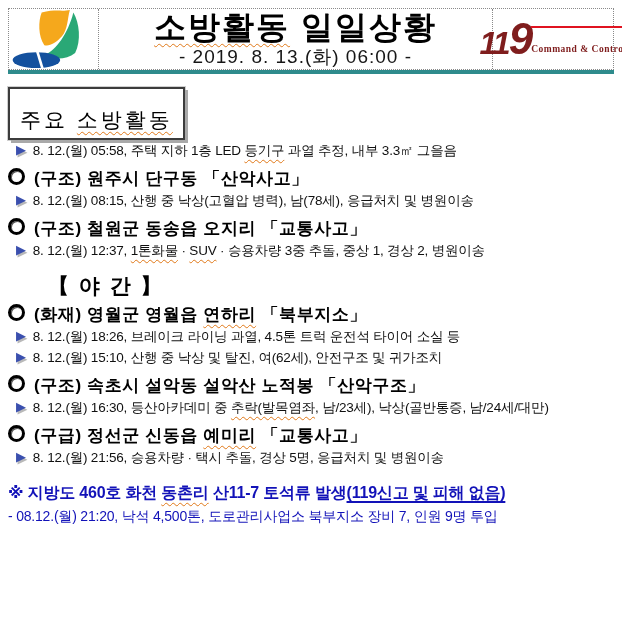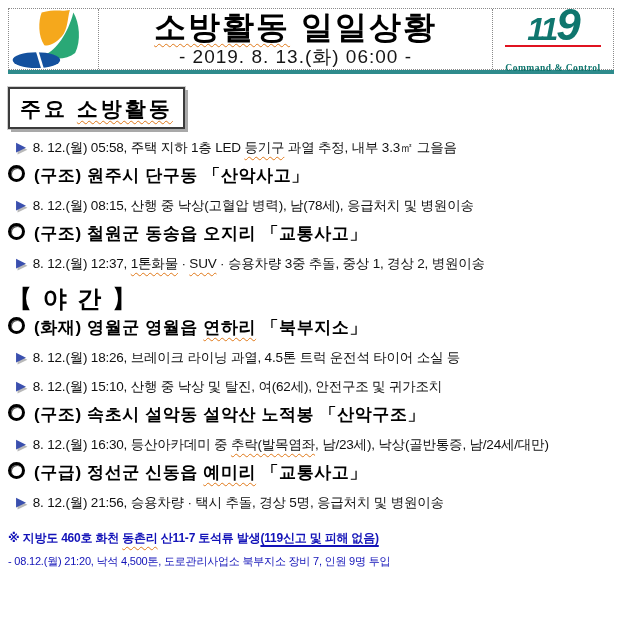--- a/index.html
+++ b/index.html
@@ -8,46 +8,46 @@
     font-family:"Liberation Sans","DejaVu Sans",sans-serif;color:#000;
   }
   
   .hdr{
     margin:8px 8px 0 8px;height:62px;display:flex;
     border:1px dotted #8a8a8a;box-sizing:border-box;background:#fff;
   }
   .hdr-cell{box-sizing:border-box;}
   .logo-cell{width:90px;border-right:1px dotted #8a8a8a;display:flex;align-items:center;justify-content:center;}
   .title-cell{flex:1;border-right:1px dotted #8a8a8a;display:flex;flex-direction:column;align-items:center;justify-content:center;line-height:1.05;}
-  .logo119-cell{width:120px;display:flex;flex-direction:column;align-items:center;justify-content:center;color:#0f766e;}
+  .logo119-cell{width:120px;display:flex;flex-direction:row;align-items:center;justify-content:center;color:#7f1d1d;}
   .doc-title{font-size:32px;font-weight:bold;letter-spacing:2px;white-space:nowrap;}
   .doc-date{font-size:19px;letter-spacing:1px;color:#161616;margin-top:2px;white-space:nowrap;}
   .num119{font-style:italic;font-weight:bold;line-height:0.9;letter-spacing:-2px;}
   .num119 .n11{font-size:32px;}
   .num119 .n9{font-size:44px;}
   .cap119{
     font-family:"Liberation Serif","DejaVu Serif",serif;
     font-size:9.5px;font-weight:bold;border-top:2.5px solid #e01320;
     padding-top:16px;margin-top:1px;letter-spacing:0.5px;white-space:nowrap;
   }
   .teal-line{height:4px;background:#2e8b8c;margin:0 8px;}
   
   .section-box{
-    display:inline-block;margin:13px 0 0 8px;padding:6px 10px 4px 10px;
+    display:inline-block;margin:13px 0 0 8px;padding:17px 10px 4px 10px;
     border:2px solid #3c3c3c;box-shadow:3px 3px 0 #a9a9a9,0 0 0 1px #cfcfcf;
-    font-size:21px;font-weight:bold;letter-spacing:3px;white-space:nowrap;background:#fff;
+    font-size:21px;font-weight:normal;letter-spacing:3px;white-space:nowrap;background:#fff;
   }
   
   .items{margin:0 0 0 8px;}
   .line{white-space:nowrap;}
   .line.main{font-size:17px;font-weight:bold;letter-spacing:0.6px;margin-top:7px;line-height:22px;}
-  .line.sub{font-size:13.5px;letter-spacing:-0.2px;margin-top:8px;line-height:20px;color:#101010;padding-left:8px;}
-  .line.divider{font-size:24px;font-weight:bold;letter-spacing:2px;margin-top:14px;line-height:22px;}
-  .line.note{font-size:12px;font-weight:bold;color:#1212b8;margin-top:15px;line-height:20px;letter-spacing:-0.2px;}
-  .line.note2{font-size:11px;color:#1212b8;margin-top:4px;line-height:19px;letter-spacing:-0.2px;}
+  .line.sub{font-size:13.5px;letter-spacing:-0.2px;margin-top:0;line-height:20px;color:#101010;padding-left:8px;}
+  .line.divider{font-size:21px;font-weight:bold;letter-spacing:2px;margin-top:14px;line-height:22px;margin-left:40px;}
+  .line.note{font-size:16px;font-weight:bold;color:#1212b8;margin-top:15px;line-height:20px;letter-spacing:-0.2px;}
+  .line.note2{font-size:14px;color:#1212b8;margin-top:4px;line-height:19px;letter-spacing:-0.2px;}
   .b-circle{
     display:inline-block;width:11px;height:11px;border:3.4px solid #000;
     border-radius:50%;background:#fff;margin-right:9px;vertical-align:-1px;
     box-shadow:inset 1px 1px 0 #555;
   }
   .b-tri{
     color:#3a4fae;font-size:13px;margin-right:7px;vertical-align:1px;
     text-shadow:1.5px 1.5px 0 #b9b9b9;font-weight:normal;
   }
   .sq{text-decoration:underline wavy #e07818;text-decoration-thickness:1px;text-underline-offset:4px;}

